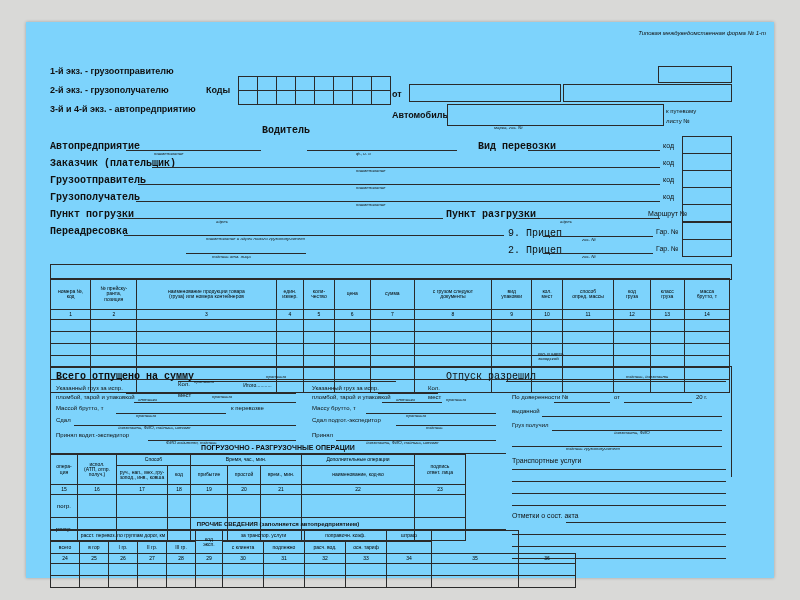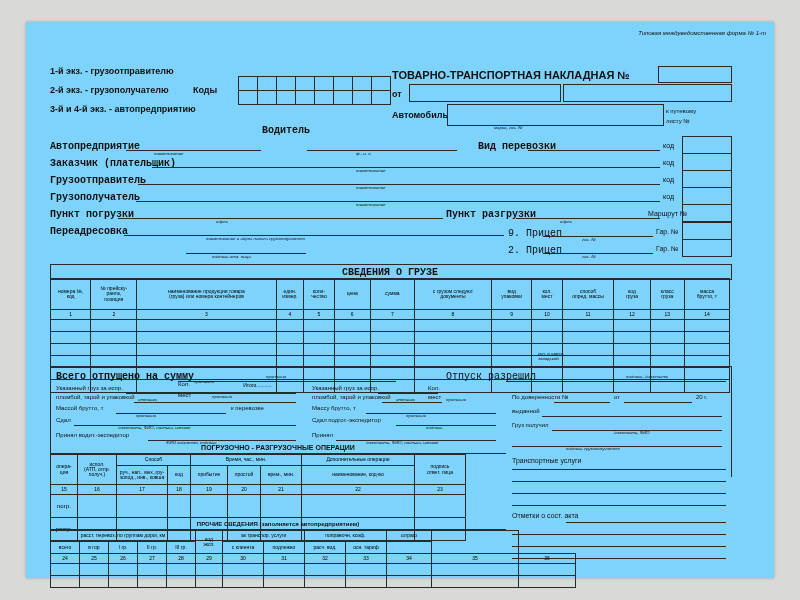--- a/index.html
+++ b/index.html
@@ -27,21 +27,21 @@
 
 <div id="page">
   <div id="sheet">
 
     <div class="t s6 i" style="right:8px;top:8px;">Типовая междуведомственная форма № 1-т</div>
 
     <div class="t s9 b" style="left:24px;top:44px;">1-й экз. - грузоотправителю</div>
     <div class="t s9 b" style="left:24px;top:63px;">2-й экз. - грузополучателю</div>
     <div class="t s9 b" style="left:24px;top:82px;">3-й и 4-й экз. - автопредприятию</div>
 
-    <div class="t s9 b" style="left:167px;top:63px;">Коды</div>
+    <div class="t s9 b" style="left:180px;top:63px;">Коды</div>
     <table class="grid" style="left:212px;top:54px;">
       <tbody>
           <tr>
         <td style="width:18px;height:13px;"></td>
             <td style="width:18px;"></td>
             <td style="width:18px;"></td>
         <td style="width:18px;"></td>
             <td style="width:18px;"></td>
             <td style="width:18px;"></td>
         <td style="width:18px;"></td>
@@ -53,21 +53,20 @@
             <td></td>
             <td></td>
             <td></td>
             <td></td>
             <td></td>
             <td></td>
       </tr>
     </tbody>
       </table>
 
-    <div class="t s11 b" style="left:366px;top:47px;">ТОВАРНО-ТРАНСПОРТНАЯ НАКЛАДНАЯ №</div>
     <div class="box" style="left:632px;top:44px;width:72px;height:15px;"></div>
 
     <div class="t s9 b" style="left:366px;top:67px;">от</div>
     <div class="box" style="left:383px;top:62px;width:150px;height:16px;"></div>
     <div class="box" style="left:537px;top:62px;width:167px;height:16px;"></div>
 
     <div class="t s9 b" style="left:366px;top:88px;">Автомобиль</div>
     <div class="box" style="left:421px;top:82px;width:215px;height:20px;"></div>
     <div class="t xs i" style="left:468px;top:103px;">марка, гос. №</div>
     <div class="t s6" style="left:640px;top:86px;">к путевому</div>
@@ -123,21 +122,20 @@
 
     <div class="t xs i" style="left:186px;top:232px;">подпись отв. лица</div>
     <div class="ln" style="left:160px;top:231px;width:120px;height:1px;"></div>
     <div class="t s8" style="left:482px;top:223px;">2. Прицеп</div>
     <div class="ln" style="left:517px;top:231px;width:110px;height:1px;"></div>
     <div class="t xs i" style="left:556px;top:232px;">гос. №</div>
     <div class="t s7" style="left:630px;top:223px;">Гар. №</div>
     <div class="box" style="left:656px;top:217px;width:48px;height:16px;"></div>
 
     <div class="box" style="left:24px;top:242px;width:680px;height:14px;"></div>
-    <div class="t s8 b c" style="left:24px;top:245px;width:680px;">СВЕДЕНИЯ О ГРУЗЕ</div>
 
     <table class="grid" style="left:24px;top:256px;width:680px;">
       <tbody>
           <tr>
         <td class="hdrcell" style="width:40px;height:30px;"><span>номера №,<br>код</span></td>
         <td class="hdrcell" style="width:46px;"><span>№ прейску-<br>ранта,<br>позиция</span></td>
         <td class="hdrcell" style="width:142px;"><span>наименование продукции товара<br>(груза) или номера контейнеров</span></td>
         <td class="hdrcell" style="width:27px;"><span>един.<br>измер.</span></td>
         <td class="hdrcell" style="width:30px;"><span>коли-<br>чество</span></td>
         <td class="hdrcell" style="width:36px;"><span>цена</span></td>

